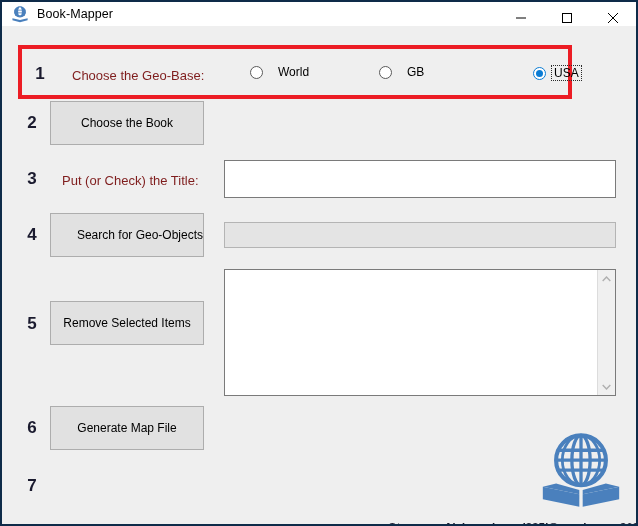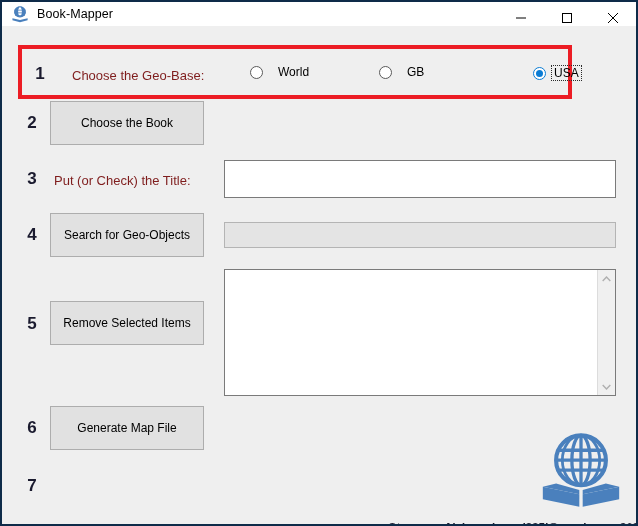--- a/index.html
+++ b/index.html
@@ -283,25 +283,25 @@
       <div class="radio-option" style="left:475px;padding-left:36px;">
         <span class="radio-dot checked"></span>
         <span class="radio-label focused">USA</span>
       </div>
     </div>
 
     <span class="step-num" style="left:20px; top:79px;">2</span>
     <button class="win-button" style="top:67px;">Choose the Book</button>
 
     <span class="step-num" style="left:20px; top:135px;">3</span>
-    <span class="static-label" style="left:52px; top:139px;">Put (or Check) the Title:</span>
+    <span class="static-label" style="left:60px; top:139px;">Put (or Check) the Title:</span>
     <input class="text-input" style="left: 222px; top: 126px; width: 392px; height: 38px;" type="text" placeholder="">
 
     <span class="step-num" style="left:20px; top:191px;">4</span>
-    <button class="win-button" style="top:179px;">Search for Geo-Objects</button>
+    <button class="win-button" style="top:179px;text-align:right;">Search for Geo-Objects</button>
     <input class="text-input disabled" style="left: 222px; top: 188px; width: 392px; height: 26px;" type="text" disabled="" placeholder="">
 
     <span class="step-num" style="left:20px; top:280px;">5</span>
     <button class="win-button" style="top:267px;">Remove Selected Items</button>
 
     <div id="items-box">
       <div id="items-area"></div>
       <div id="items-scrollbar">
         <div class="sb-arrow">
           <svg width="9" height="6" viewBox="0 0 9 6">

